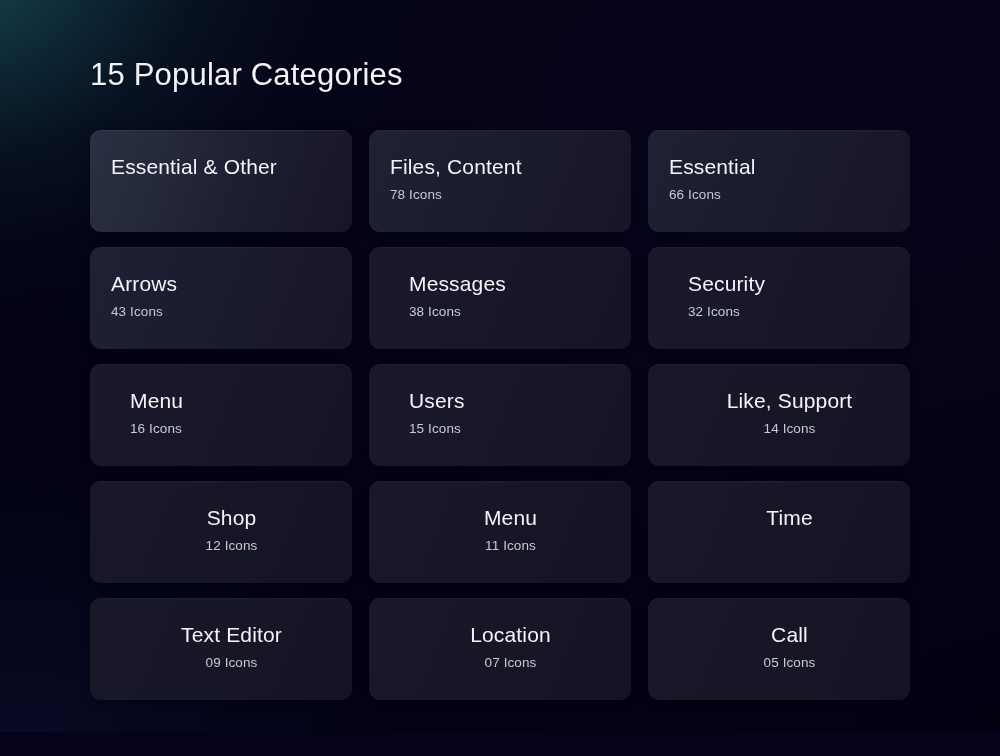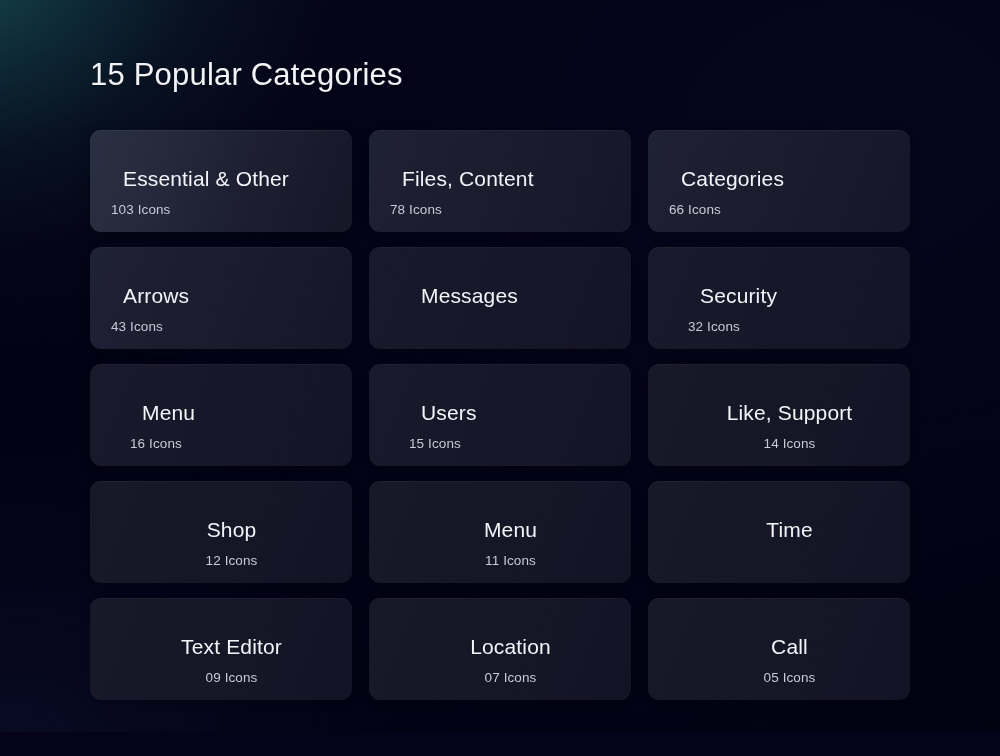--- a/index.html
+++ b/index.html
@@ -74,21 +74,21 @@
     background: linear-gradient(110deg, #2a3043 0%, #252a3c 24%, #1e2133 52%, #1a1a2c 78%, #171627 100%);
     box-shadow: inset 0 1px 0 rgba(255,255,255,0.06),
                 0 2px 12px rgba(0,0,0,0.34);
   }
 
   .card.tint-a { background: linear-gradient(112deg, #1f2134 0%, #1b1c2e 45%, #171628 100%); }
   .card.tint-b { background: linear-gradient(112deg, #1a192c 0%, #181729 50%, #151427 100%); padding-left: 40px; }
   .card.tint-c { background: linear-gradient(112deg, #191828 0%, #171627 55%, #141325 100%); text-align: center; }
 
   .card-title {
-    margin: 12px;
+    margin: 0;
     font-size: 21px;
     font-weight: 400;
     line-height: 1.05;
     letter-spacing: 0.15px;
     color: #f3f4f8;
     white-space: nowrap;
   }
 
   .card-count {
     margin: 9px 0 0 0;
@@ -103,40 +103,40 @@
 <body>
 
 <div id="stage">
 
   <h1 id="page-title">15 Popular Categories</h1>
 
   <div id="grid">
 
     <div class="card sheen">
       <p class="card-title">Essential &amp; Other</p>
-      <p class="card-count">103 Icons</p>
     </div>
 
     <div class="card tint-a">
       <p class="card-title">Files, Content</p>
       <p class="card-count">78 Icons</p>
     </div>
 
     <div class="card tint-a">
-      <p class="card-title">Categories</p>
+      <p class="card-title">Essential</p>
       <p class="card-count">66 Icons</p>
     </div>
 
     <div class="card tint-a">
       <p class="card-title">Arrows</p>
       <p class="card-count">43 Icons</p>
     </div>
 
     <div class="card tint-b">
       <p class="card-title">Messages</p>
+      <p class="card-count">38 Icons</p>
     </div>
 
     <div class="card tint-b">
       <p class="card-title">Security</p>
       <p class="card-count">32 Icons</p>
     </div>
 
     <div class="card tint-b">
       <p class="card-title">Menu</p>
       <p class="card-count">16 Icons</p>

